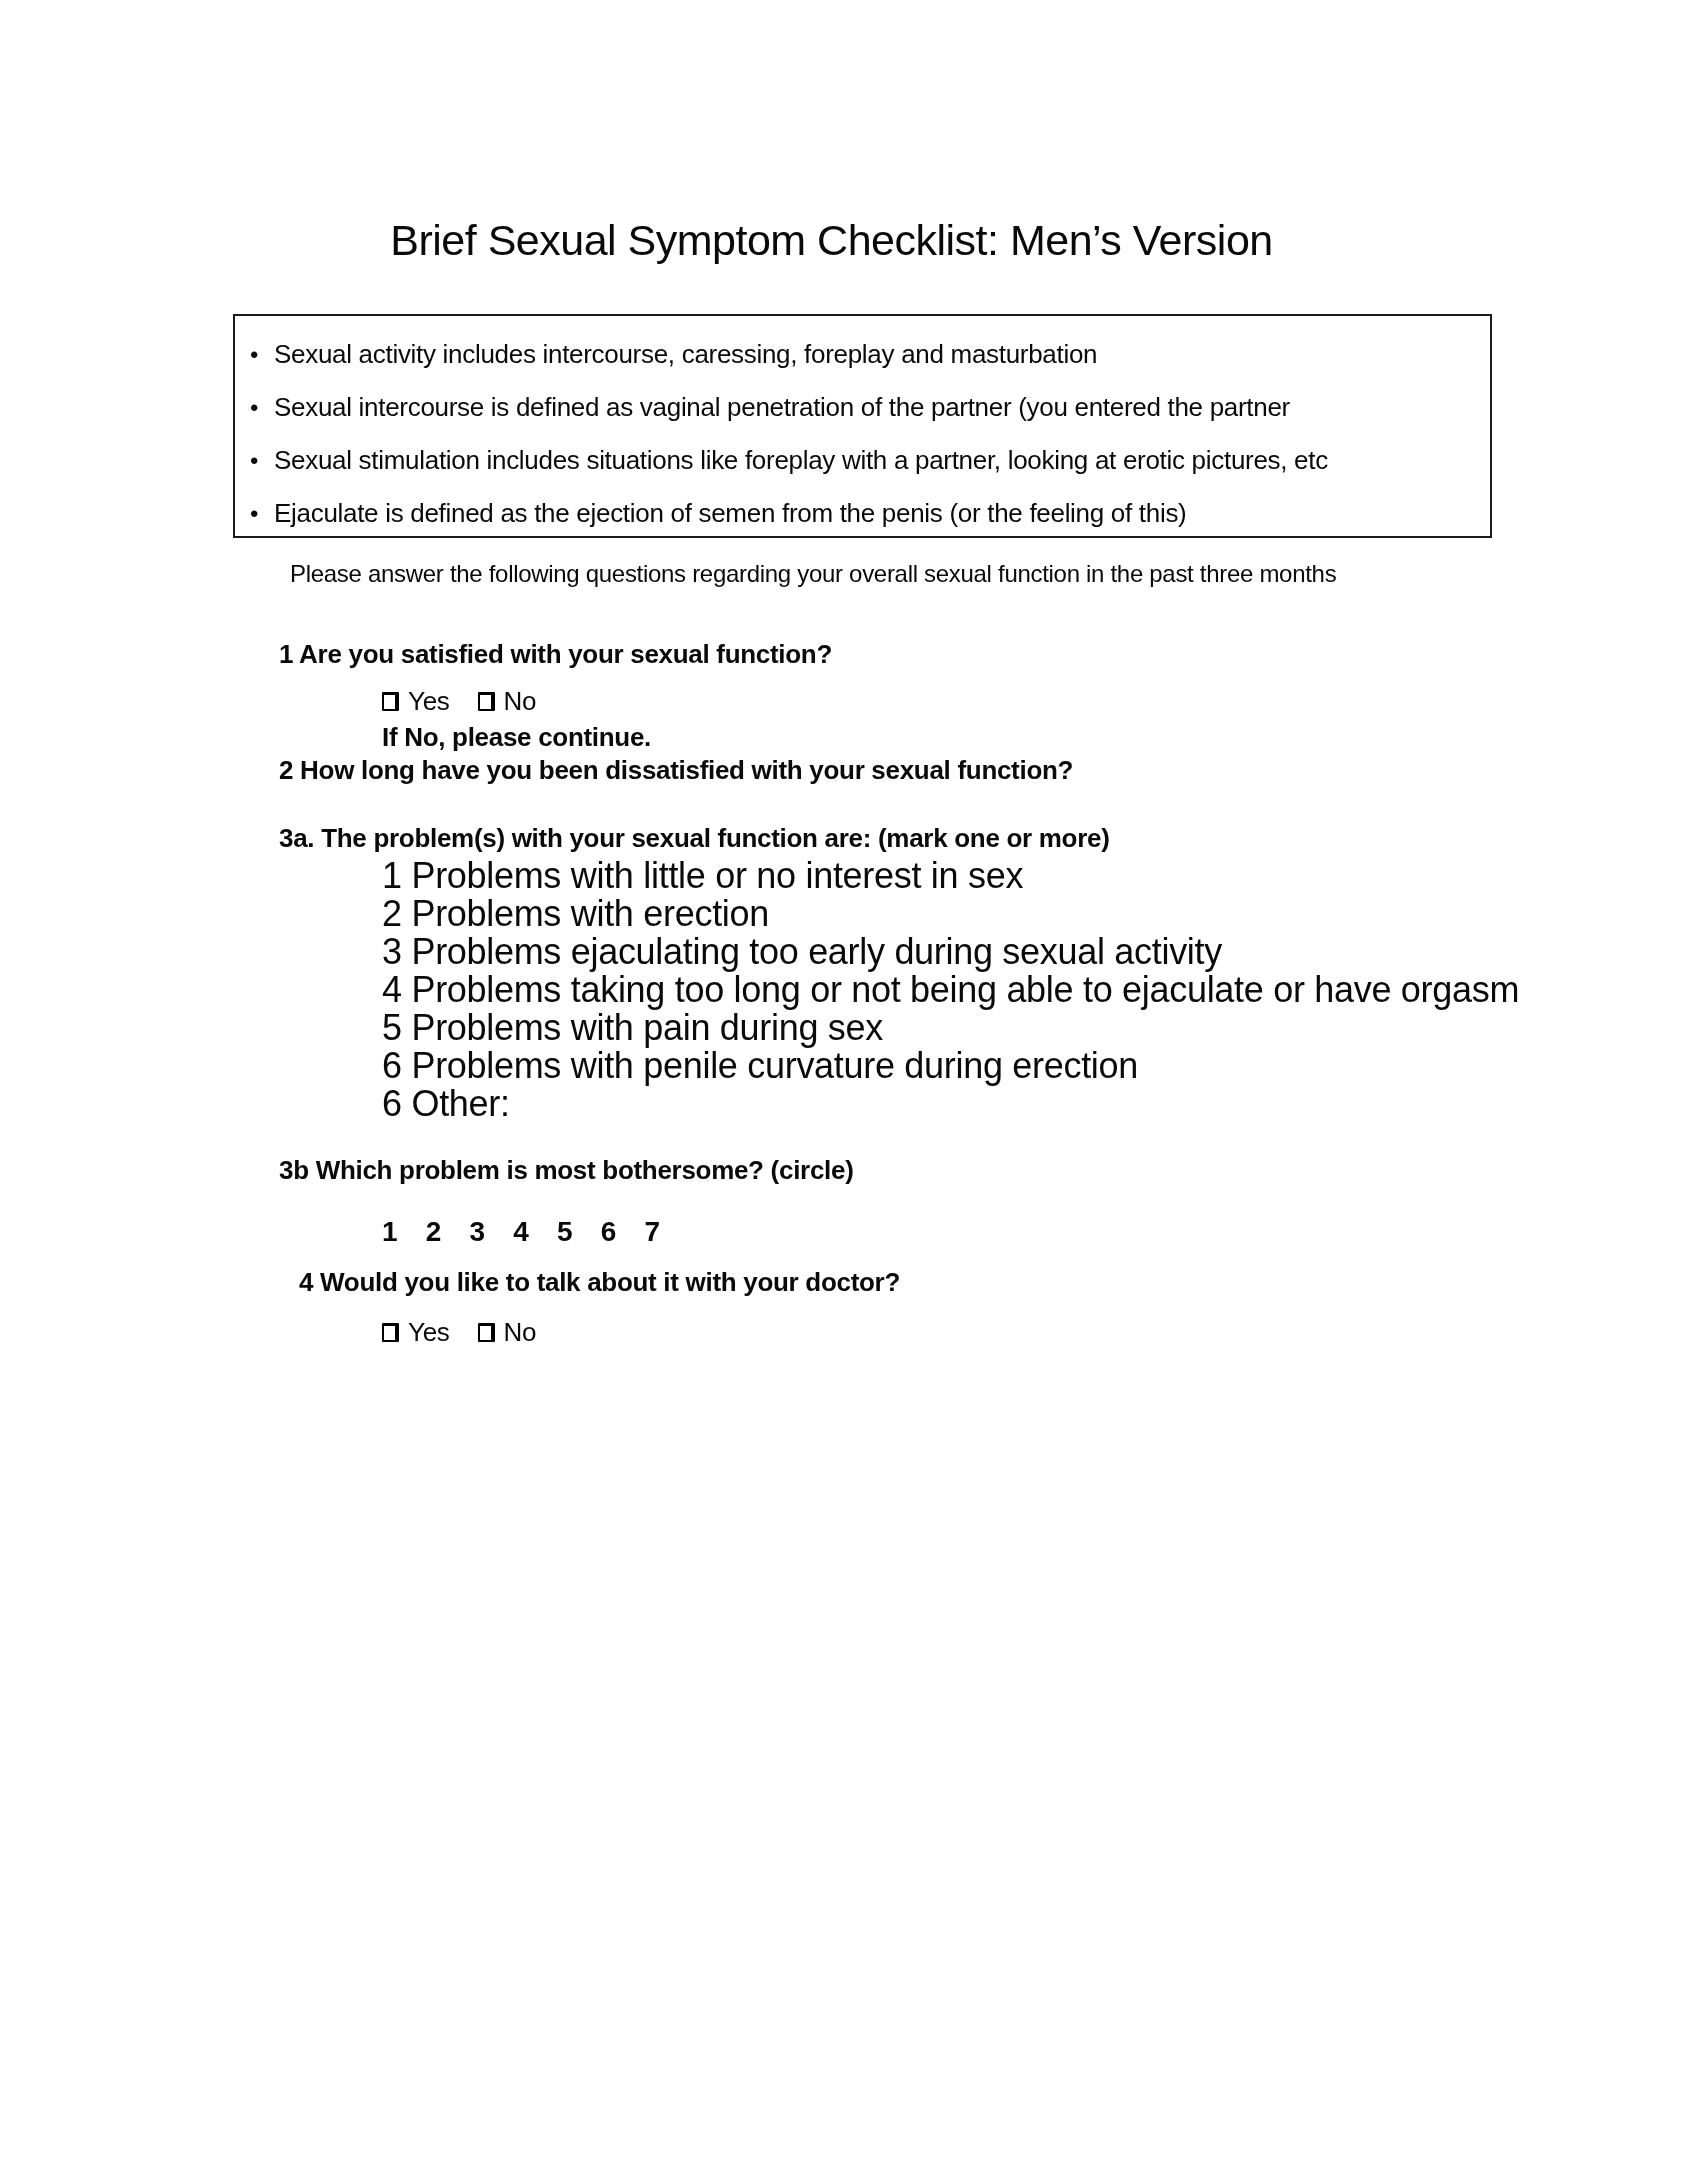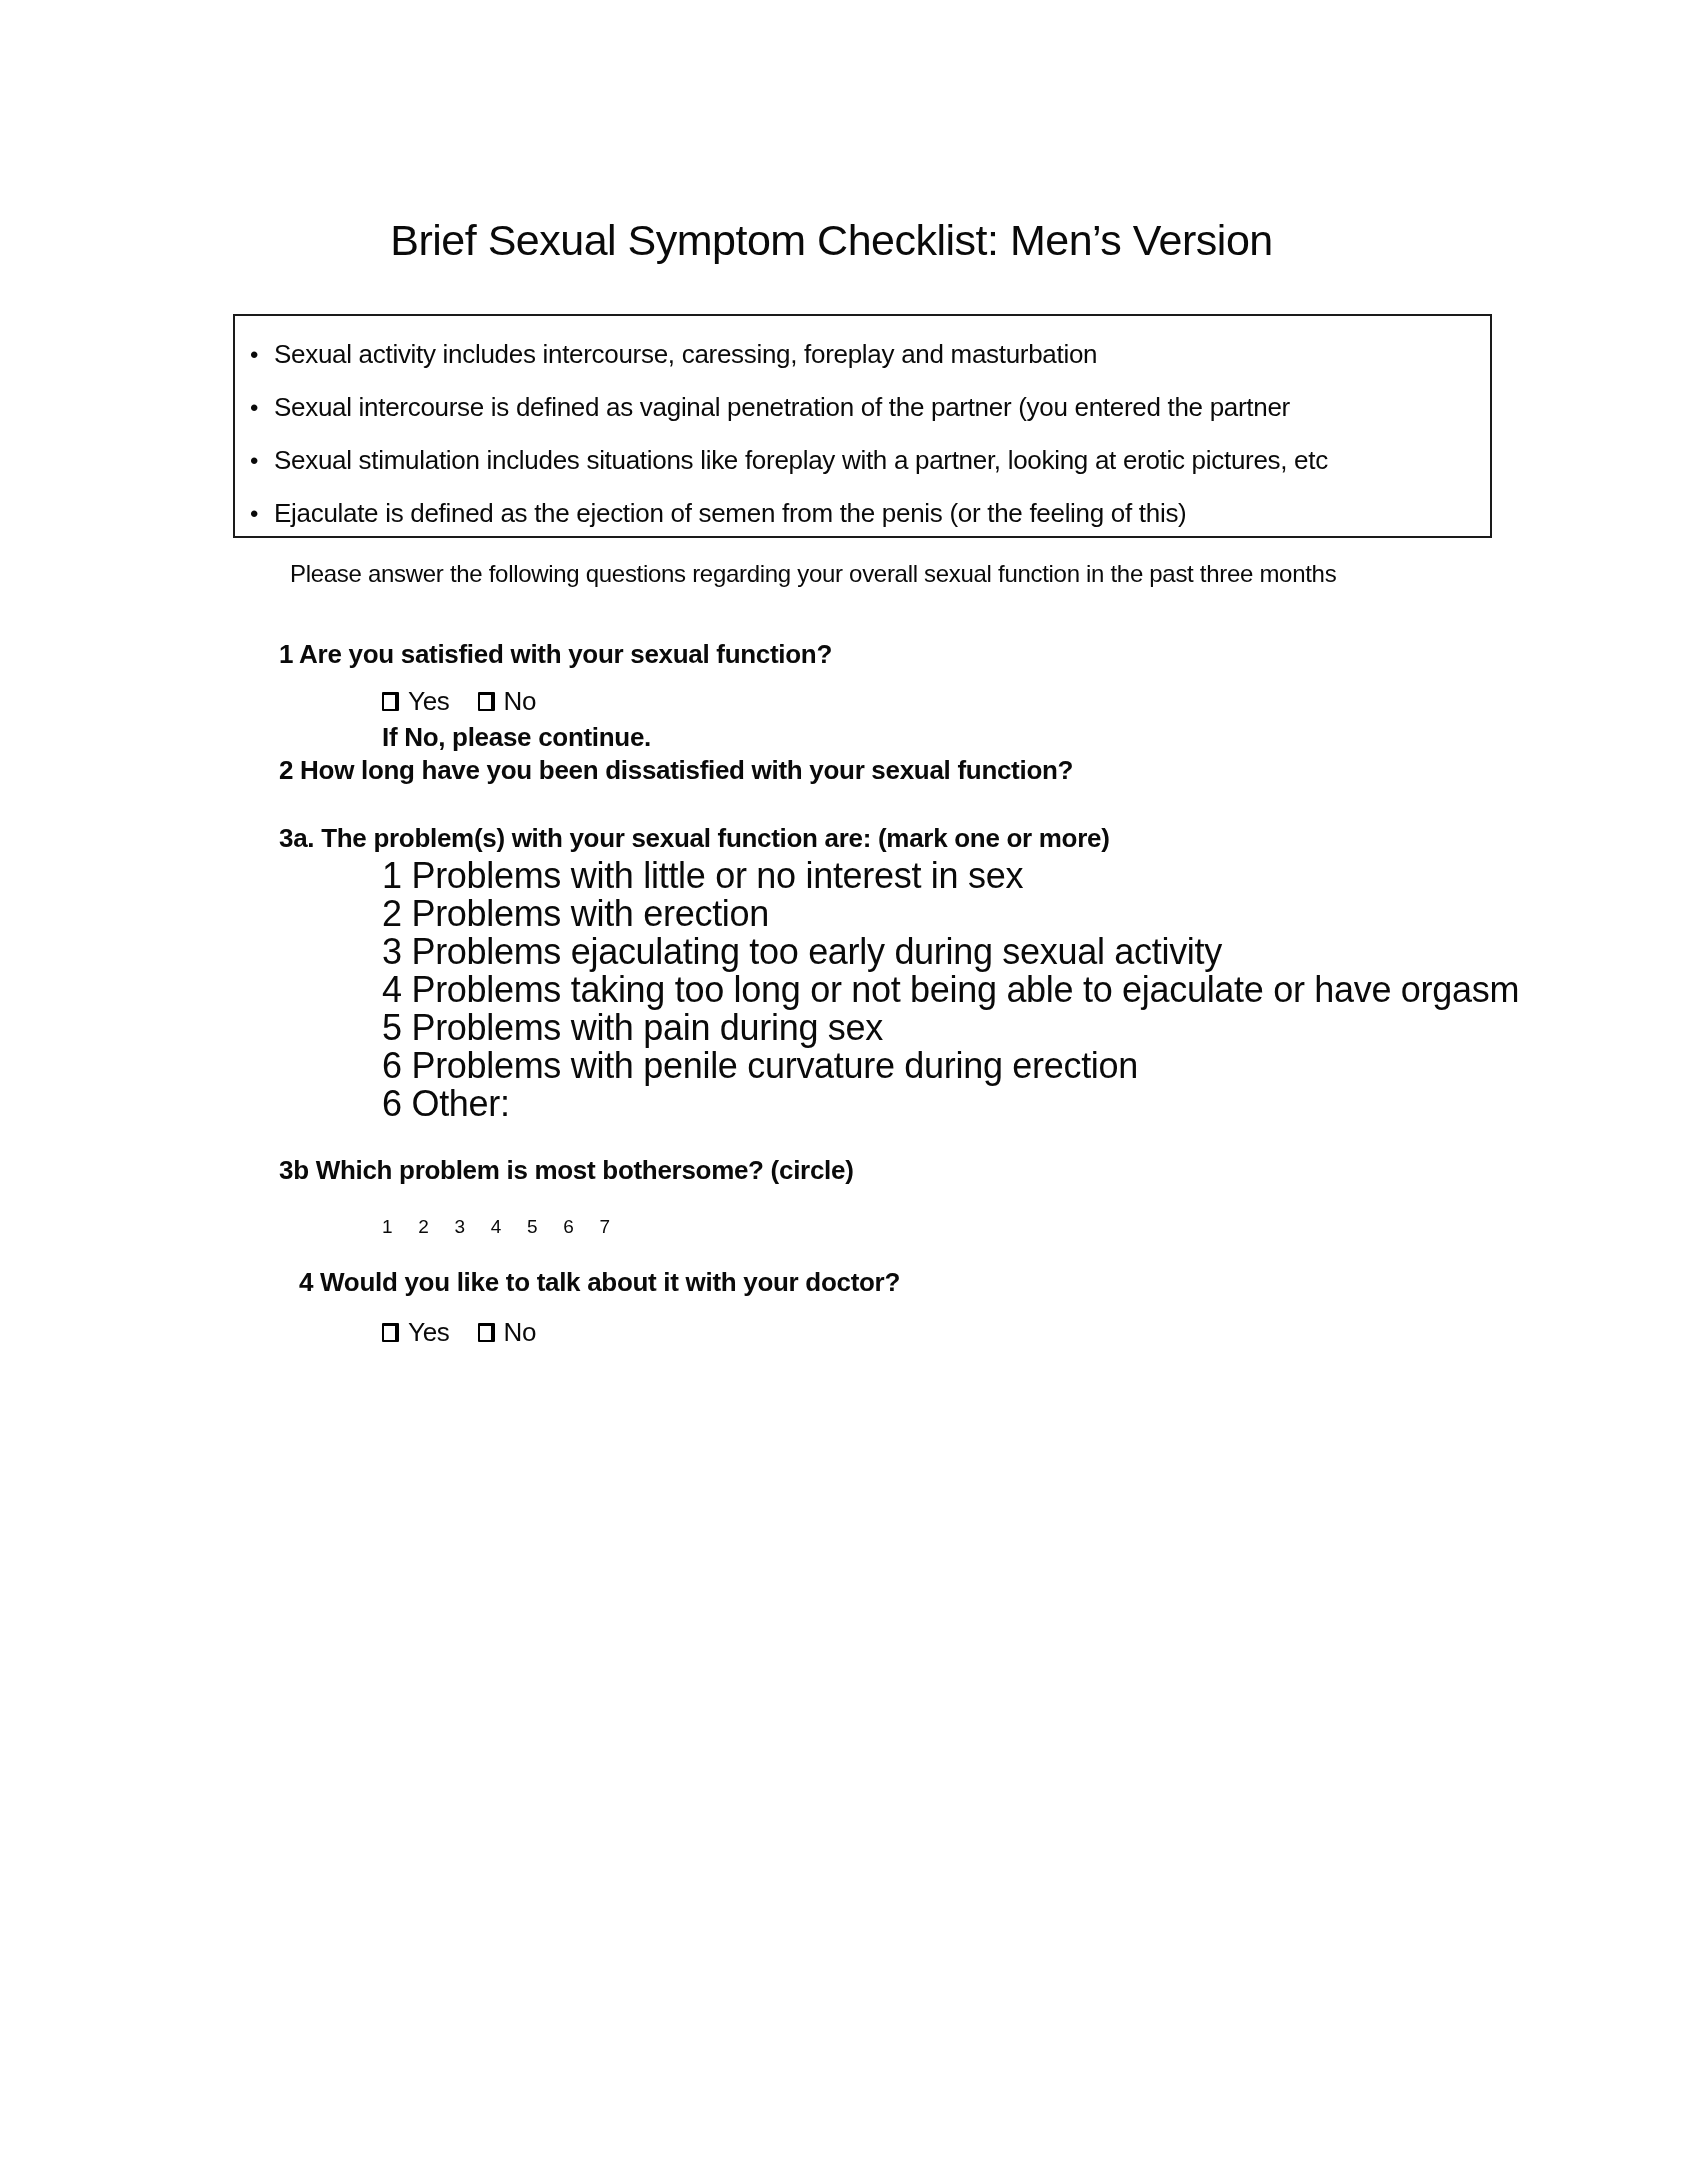--- a/index.html
+++ b/index.html
@@ -104,22 +104,22 @@
     font-weight: bold;
   }
 
   .options {
     font-size: 36px;
     line-height: 38px;
   }
   .option { white-space: nowrap; }
 
   .numbers-row {
-    font-size: 19px;
-    font-weight: 400;
+    font-size: 28px;
+    font-weight: 700;
   }
   .circle-num {
     display: inline-block;
     margin-right: 21px;
   }
 </style>
 </head>
 <body>
 
 <div class="page">

